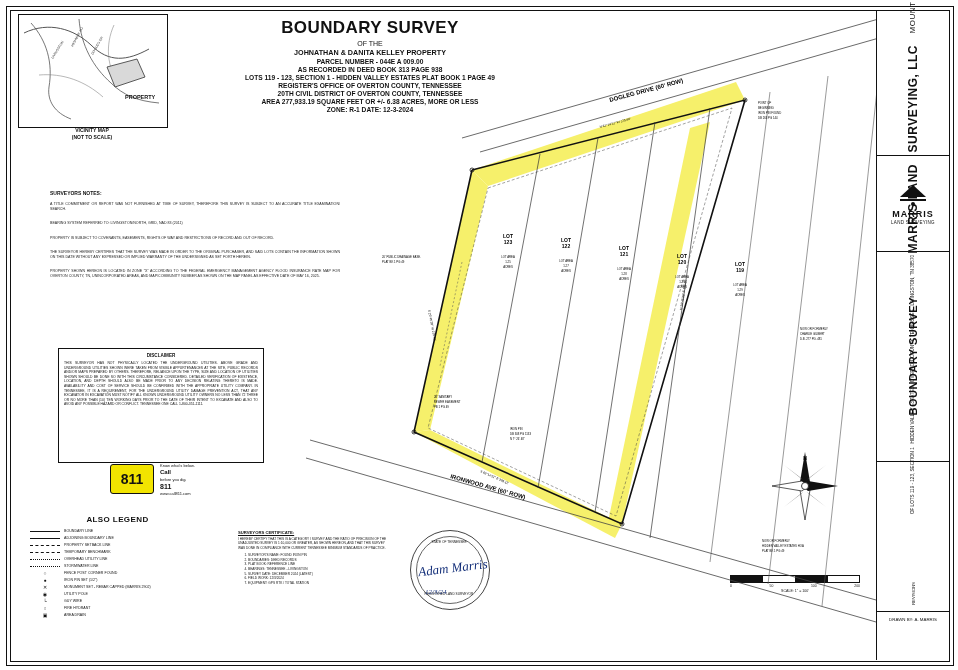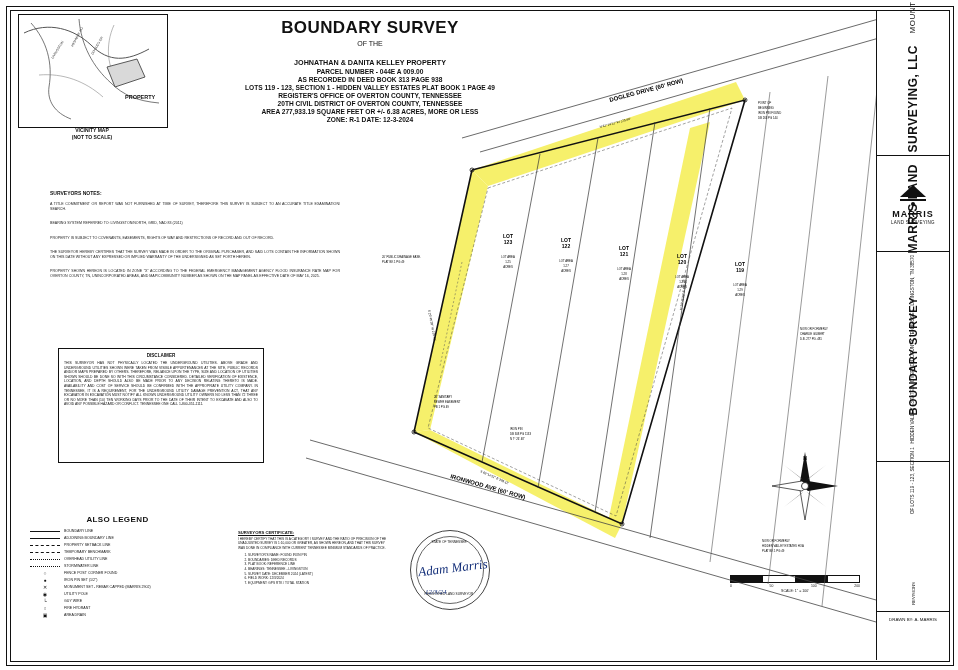--- a/index.html
+++ b/index.html
@@ -30,21 +30,21 @@
 
   
   .vicinity{position:absolute;left:8px;top:4px;width:148px;height:112px;border:1px solid #111;background:#fff;overflow:hidden;}
   .vicinity svg{display:block;}
   .vicinity-cap{position:absolute;left:8px;top:117px;width:148px;text-align:center;font-size:5px;line-height:6.5px;font-weight:bold;}
 
   
   .hdr{position:absolute;left:150px;top:8px;width:420px;text-align:center;}
   .hdr .t1{font-size:17px;font-weight:bold;letter-spacing:.4px;}
   .hdr .t2{font-size:7px;margin-top:2px;}
-  .hdr .t3{font-size:7.2px;font-weight:bold;margin-top:11px;}
+  .hdr .t3{font-size:7.2px;font-weight:bold;margin-top:1px;}
   .hdr .t4{font-size:6.6px;font-weight:bold;margin-top:1px;}
   .hdr .t5{font-size:6.6px;font-weight:bold;margin-top:1px;}
 
   
   .notes{position:absolute;left:40px;top:180px;width:290px;}
   .notes .nt-title{font-size:5px;font-weight:bold;margin-bottom:6px;}
   .notes p{font-size:3.6px;line-height:5.2px;margin:0 0 9px 0;text-align:justify;color:#222;}
 
   
   .disclaimer{position:absolute;left:48px;top:338px;width:206px;height:115px;border:1px solid #111;padding:4px 5px;box-sizing:border-box;}
@@ -159,20 +159,30 @@
       <p>PROPERTY IS SUBJECT TO COVENANTS, EASEMENTS, RIGHTS OF WAY AND RESTRICTIONS OF RECORD AND OUT OF RECORD.</p>
       <p>THE SURVEYOR HEREBY CERTIFIES THAT THE SURVEY WAS MADE IN ORDER TO THE ORIGINAL PURCHASER, AND SAID LOTS CONTAIN THE INFORMATION SHOWN ON THIS DATE WITHOUT ANY EXPRESSED OR IMPLIED WARRANTY OF THE UNDERSIGNED AS SET FORTH HEREIN.</p>
       <p>PROPERTY SHOWN HEREON IS LOCATED IN ZONE "X" ACCORDING TO THE FEDERAL EMERGENCY MANAGEMENT AGENCY FLOOD INSURANCE RATE MAP FOR OVERTON COUNTY, TN, UNINCORPORATED AREAS, AND MAP/COMMUNITY NUMBER AS SHOWN ON THE MAP PANEL AS EFFECTIVE DATE OF MAY 16, 2025.</p>
     </div>
 
     <div class="disclaimer">
       <div class="d-title">DISCLAIMER</div>
       <p>THIS SURVEYOR HAS NOT PHYSICALLY LOCATED THE UNDERGROUND UTILITIES. ABOVE GRADE AND UNDERGROUND UTILITIES SHOWN WERE TAKEN FROM VISIBLE APPURTENANCES AT THE SITE, PUBLIC RECORDS AND/OR MAPS PREPARED BY OTHERS. THEREFORE, RELIANCE UPON THE TYPE, SIZE AND LOCATION OF UTILITIES SHOWN SHOULD BE DONE SO WITH THIS CIRCUMSTANCE CONSIDERED. DETAILED VERIFICATION OF EXISTENCE, LOCATION, AND DEPTH SHOULD ALSO BE MADE PRIOR TO ANY DECISION RELATING THERETO IS MADE. AVAILABILITY AND COST OF SERVICE SHOULD BE CONFIRMED WITH THE APPROPRIATE UTILITY COMPANY. IN TENNESSEE, IT IS A REQUIREMENT, FOR THE UNDERGROUND UTILITY DAMAGE PREVENTION ACT, THAT ANY EXCAVATOR IN EXCAVATION MUST NOTIFY ALL KNOWN UNDERGROUND UTILITY OWNERS NO LESS THAN 72 THREE OR NO MORE THAN (10) TEN WORKING DAYS PRIOR TO THE DATE OF THEIR INTENT TO EXCAVATE AND ALSO TO AVOID ANY POSSIBLE HAZARD OR CONFLICT. TENNESSEE ONE CALL 1-800-351-1111.</p>
     </div>
 
+    <div class="call811">
+      <div class="b811">811</div>
+      <div class="b811txt">
+        <div class="l1">Know what's below.</div>
+        <div class="l2">Call</div>
+        <div class="l4">before you dig.</div>
+        <div class="l3">811</div>
+        <div class="l4">www.call811.com</div>
+      </div>
+    </div>
 
     <div class="legend">
       <div class="lg-title">ALSO LEGEND</div>
       <div id="legend-rows">
           <div class="lg-row">
             <div class="lg-sym">
               <div class="lg-line"></div>
             </div>
             <div>BOUNDARY LINE</div>
           </div>

